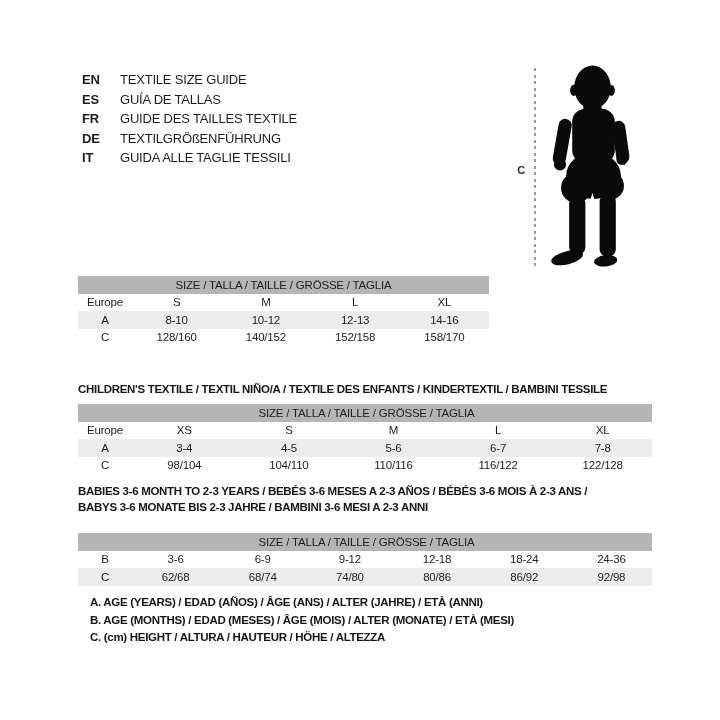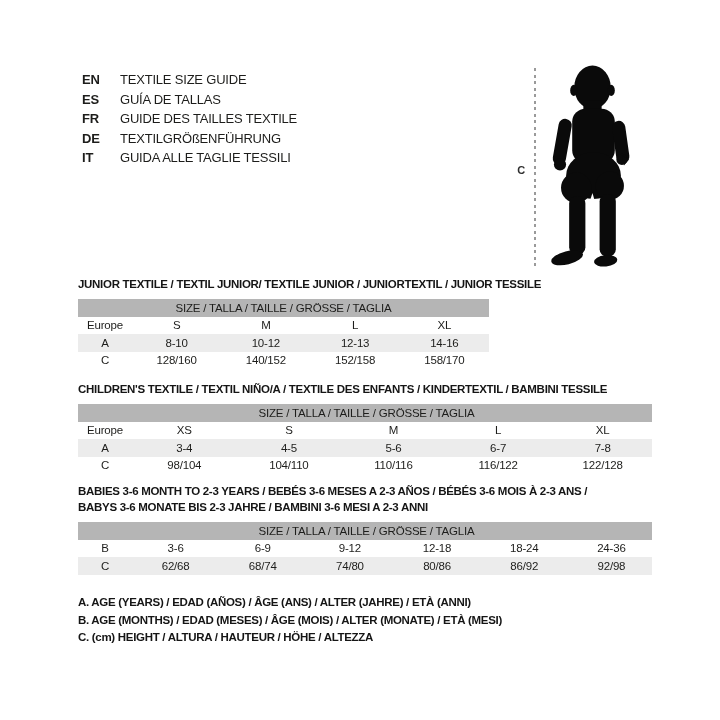--- a/index.html
+++ b/index.html
@@ -35,36 +35,36 @@
   
   .tbl { position:absolute; left:78px; }
   .tbl1 { top:276px; width:411px; }
   .tbl2 { top:381px; width:577px; }
   .tbl3 { top:483px; width:577px; }
   .tbl-title {
     font-size:11.5px; font-weight:bold; line-height:16px;
     letter-spacing:-0.3px; white-space:nowrap; color:#151515;
   }
   .tbl1 .tbl-title, .tbl2 .tbl-title { margin-bottom:7px; }
-  .tbl3 .title-wrap { margin-bottom:7px; }
+  .tbl3 .title-wrap { margin-bottom:18px; }
   table.size-table { border-collapse:collapse; width:100%; table-layout:fixed; }
   table.size-table td {
     height:17.5px; font-size:11.5px; vertical-align:middle;
     text-align:center; padding:0; white-space:nowrap; color:#1d1d1b;
   }
   td.bar {
     background:#b5b5b5; color:#3c3c3c; text-align:left; padding-left:6px;
     font-size:11.5px; height:17px;margin-left:47px;
   }
   td.lbl { text-align:left; padding-left:2px; }
   col.col-label { width:54px; }
   tr.shaded { background:#ececec; }
 
   
-  .notes { position:absolute; left:78px; top:594px; }
+  .notes { position:absolute; left:90px; top:594px; }
   .note-line {
     font-size:11.5px; font-weight:bold; line-height:17.5px;
     letter-spacing:-0.3px; white-space:nowrap; color:#151515;
   }
 </style>
 </head>
 <body>
 
 <div class="canvas">
 
@@ -110,21 +110,20 @@
       <ellipse cx="64" cy="122" rx="14" ry="14"></ellipse>
       <rect x="24" y="132" width="16" height="58" rx="7.5"></rect>
       <rect x="54" y="130" width="16" height="62" rx="7.5"></rect>
       <ellipse cx="22" cy="193" rx="16" ry="6.5" transform="rotate(-14 22 193)"></ellipse>
       <ellipse cx="60" cy="196" rx="11.5" ry="5.5" transform="rotate(-6 60 196)"></ellipse>
     </g>
     <path d="M47 129 L52 147 L41 147 Z" fill="#ffffff"></path>
   </svg>
 
   <section class="tbl tbl1">
-    <div class="tbl-title">JUNIOR TEXTILE / TEXTIL JUNIOR/ TEXTILE JUNIOR / JUNIORTEXTIL / JUNIOR TESSILE</div>
     <table class="size-table">
       <colgroup>
           <col class="col-label">
           <col>
           <col>
           <col>
           <col>
         </colgroup>
       <tbody>
           <tr>

